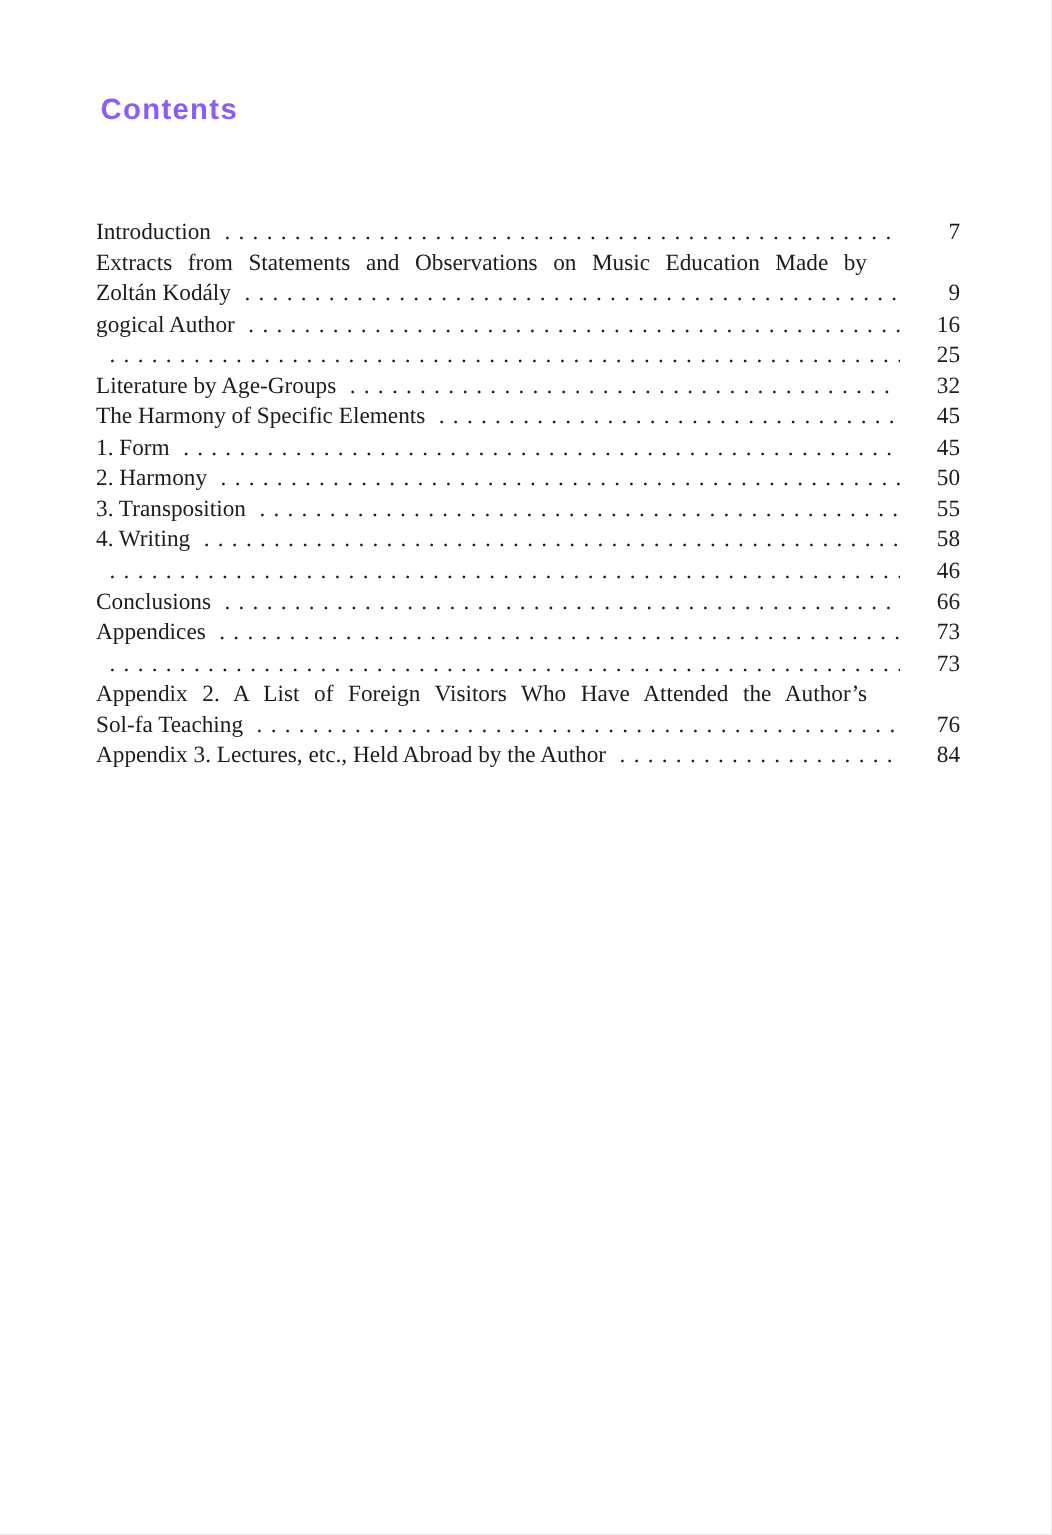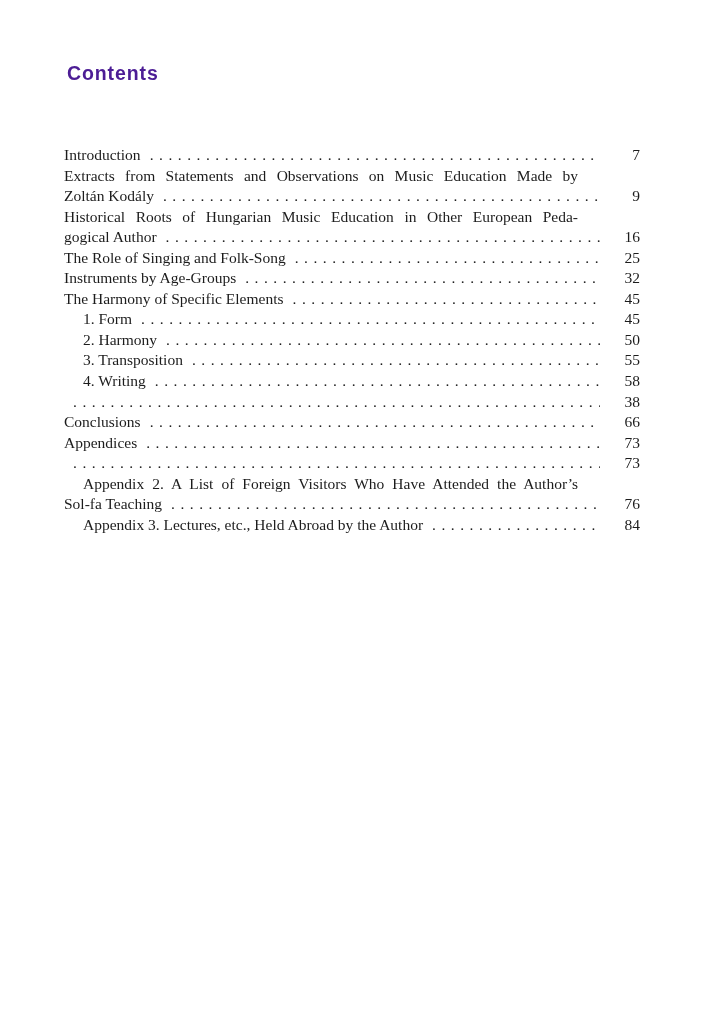--- a/index.html
+++ b/index.html
@@ -10,36 +10,36 @@
     overflow:hidden;
     box-shadow:0 0 4px rgba(0,0,0,.15);
     margin:0 auto;
   }
   .title {
     position:absolute; top:62px; left:67px;
     margin:0;
     font-family:"Liberation Sans", sans-serif;
     font-size:19.5px; font-weight:700;
     letter-spacing:.9px;
-    color:#4c1d95;
+    color:#8b5cf6;
   }
   .toc {
     position:absolute; top:145px; left:64px; right:61px;
     font-family:"Liberation Serif", serif;
     font-size:15.5px;
     color:#1c1c1c;
   }
   .row {
     display:flex;
     align-items:flex-start;
     line-height:20.55px;
     height:20.55px;
   }
   .txt { flex:0 0 auto; white-space:nowrap; }
-  .txt.ind { margin-left:19px; }
+  .txt.ind { }
   .txt.wrap {
     flex:1 1 auto;
     white-space:normal;
     text-align:justify;
     text-align-last:justify;
     padding-right:22px;
   }
   .leader {
     flex:1 1 auto;
     overflow:hidden;
@@ -73,40 +73,34 @@
 
     <span class="num"></span>
   </div>
 
   <div class="row">
     <span class="txt">Zoltán Kodály</span>
     <span class="leader">..........................................................................................</span>
     <span class="num">9</span>
   </div>
 
-  <div class="row">
-    <span class="txt wrap">Historical Roots of Hungarian Music Education in Other European Peda-</span>
-
-    <span class="num"></span>
-  </div>
 
   <div class="row">
     <span class="txt">gogical Author</span>
     <span class="leader">..........................................................................................</span>
     <span class="num">16</span>
   </div>
 
   <div class="row">
-    <span class="txt">The Role of Singing and Folk-Song</span>
     <span class="leader">..........................................................................................</span>
     <span class="num">25</span>
   </div>
 
   <div class="row">
-    <span class="txt">Instruments by Age-Groups</span>
+    <span class="txt">Literature by Age-Groups</span>
     <span class="leader">..........................................................................................</span>
     <span class="num">32</span>
   </div>
 
   <div class="row">
     <span class="txt">The Harmony of Specific Elements</span>
     <span class="leader">..........................................................................................</span>
     <span class="num">45</span>
   </div>
 
@@ -129,21 +123,21 @@
   </div>
 
   <div class="row">
     <span class="txt ind">4. Writing</span>
     <span class="leader">..........................................................................................</span>
     <span class="num">58</span>
   </div>
 
   <div class="row">
     <span class="leader">..........................................................................................</span>
-    <span class="num">38</span>
+    <span class="num">46</span>
   </div>
 
   <div class="row">
     <span class="txt">Conclusions</span>
     <span class="leader">..........................................................................................</span>
     <span class="num">66</span>
   </div>
 
   <div class="row">
     <span class="txt">Appendices</span>

